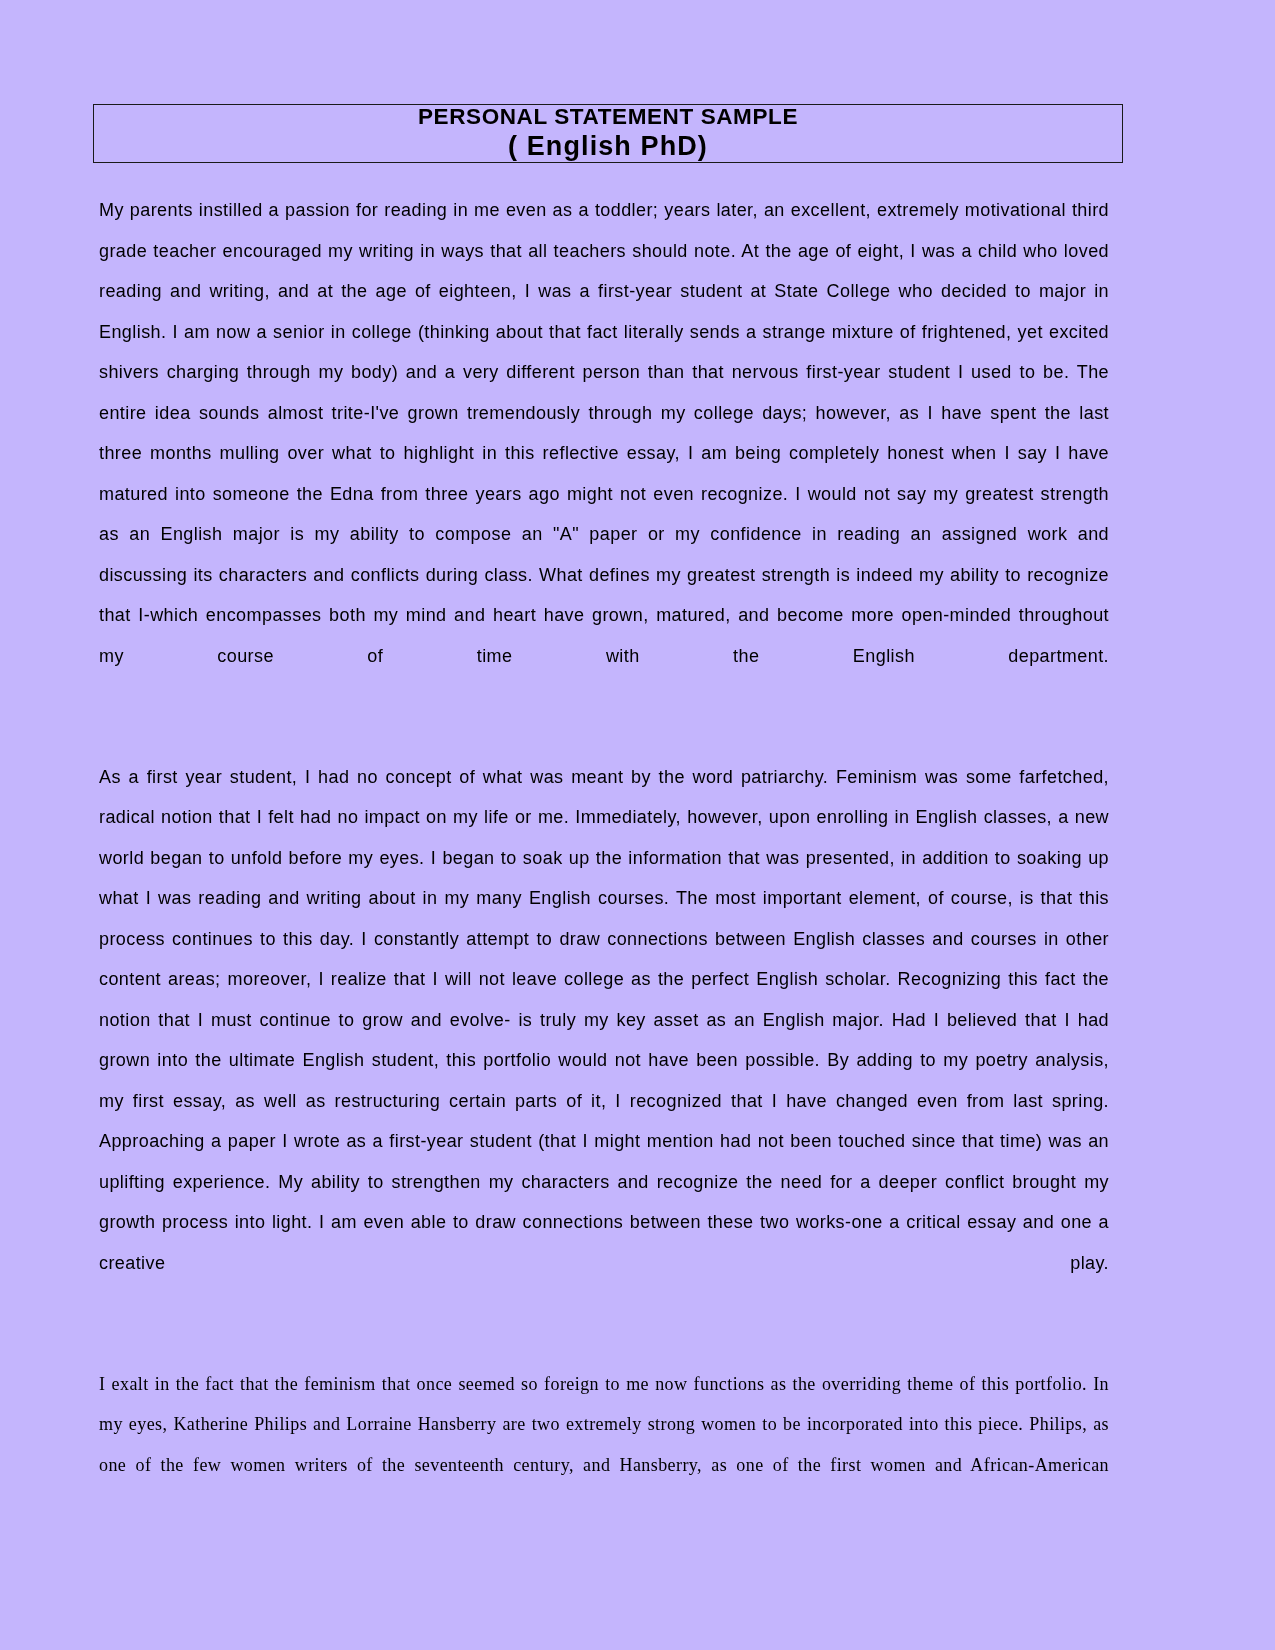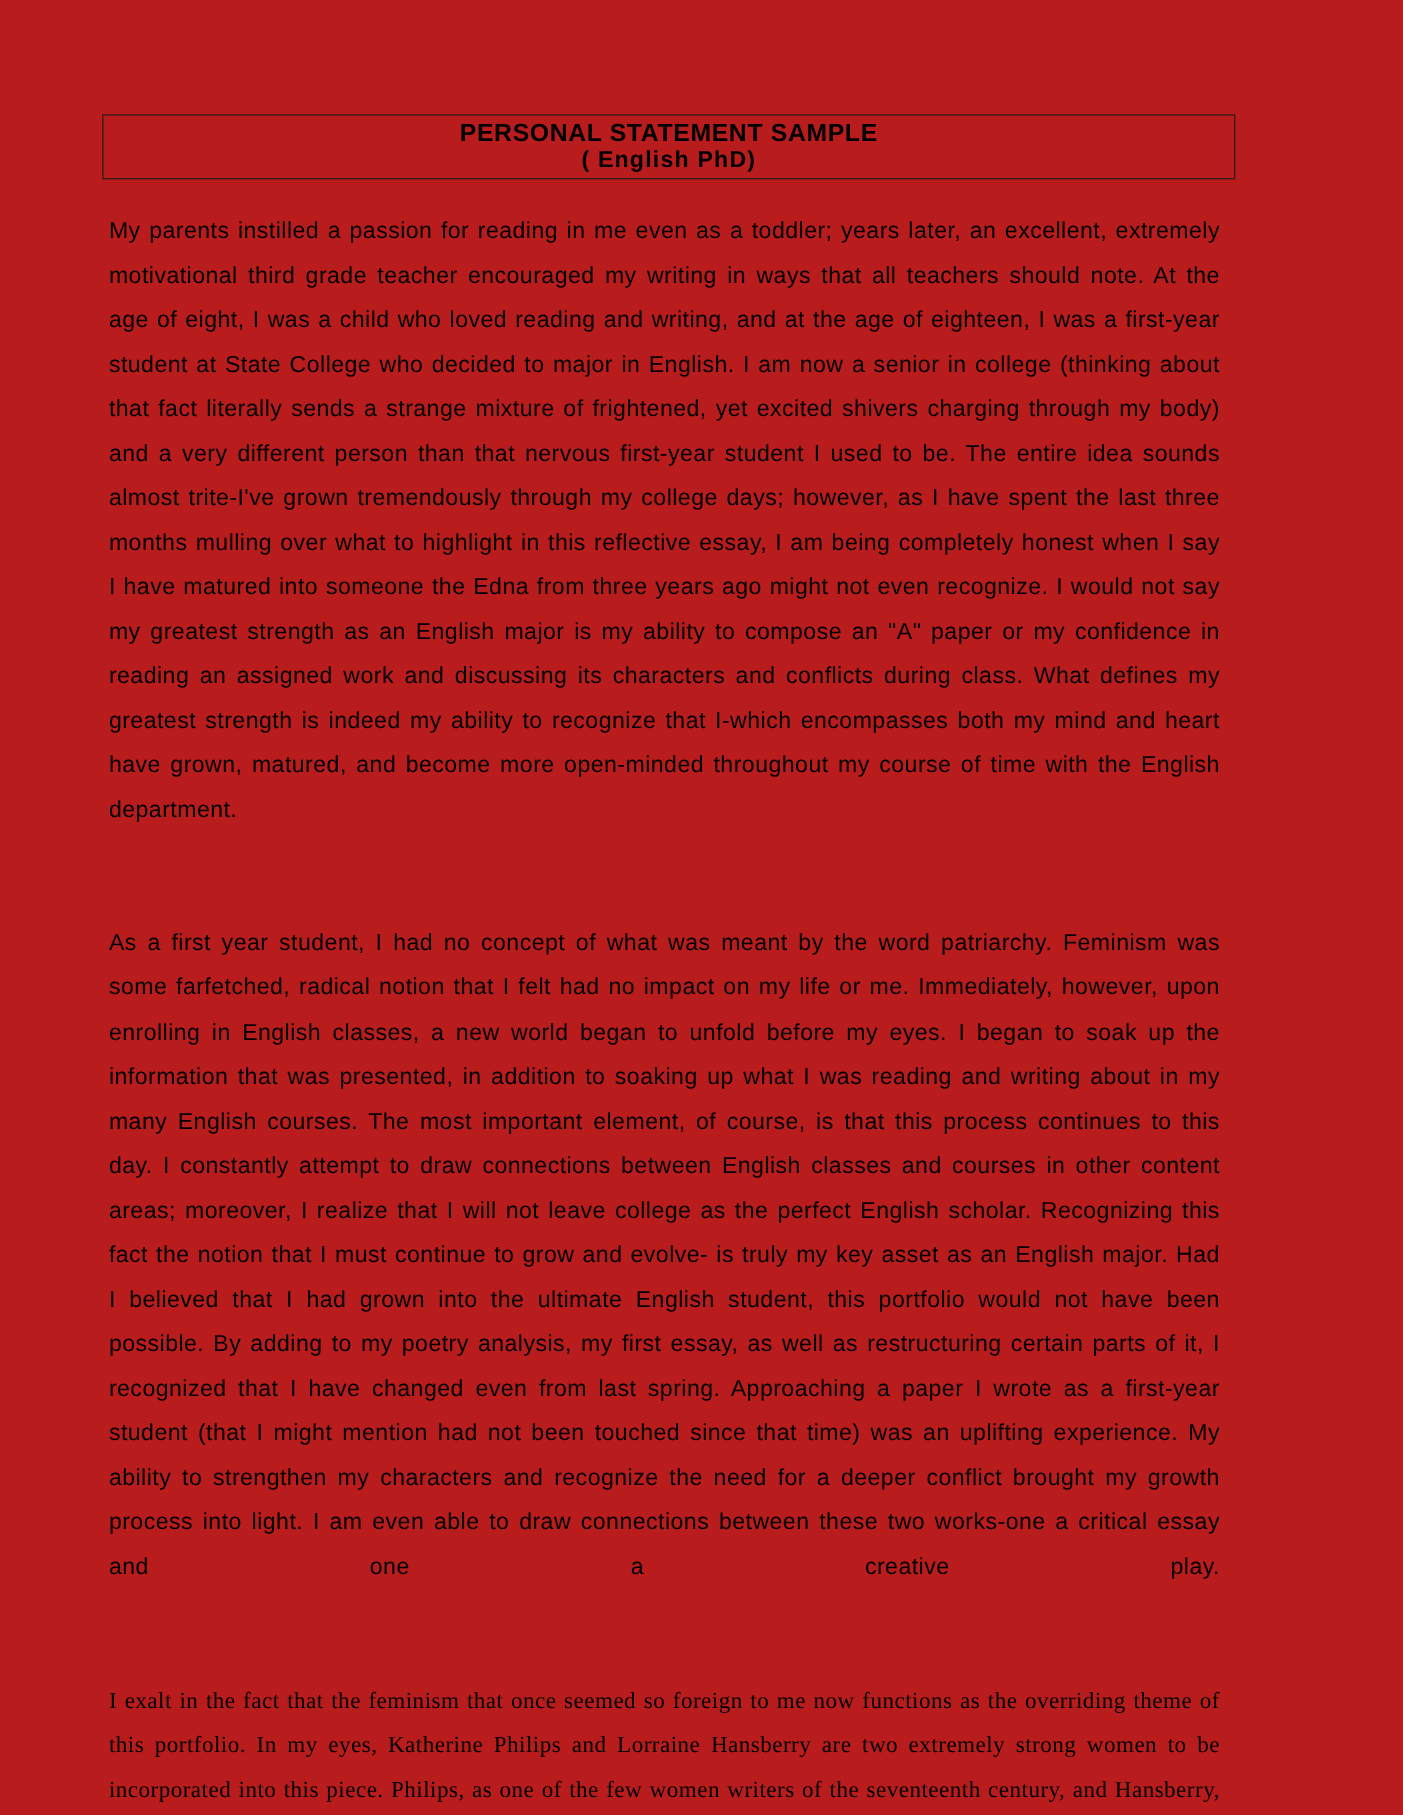--- a/index.html
+++ b/index.html
@@ -4,21 +4,21 @@
 <style>
   html, body {
     margin: 0;
     padding: 0;
     background: #ffffff;
   }
   .page {
     position: relative;
     width: 1275px;
     height: 1650px;
-    background: #b91c1c;
+    background: #c4b5fd;
     overflow: hidden;
     font-family: "Liberation Sans", sans-serif;
     color: #000000;
   }
   .title-box {
     position: absolute;
     left: 93px;
     top: 104px;
     width: 1030px;
     height: 59px;
@@ -30,34 +30,34 @@
     justify-content: center;
   }
   .title-line-1 {
     font-size: 22.5px;
     font-weight: bold;
     letter-spacing: 0.6px;
     line-height: 1.18;
     text-align: center;
   }
   .title-line-2 {
-    font-size: 21px;
+    font-size: 27px;
     font-weight: bold;
     letter-spacing: 1.1px;
     line-height: 1.18;
     text-align: center;
   }
   .body-area {
     position: absolute;
     left: 99px;
     top: 190px;
     width: 1010px;
   }
   .para {
-    font-size: 21px;
+    font-size: 18px;
     line-height: 40.5px;
     text-align: justify;
     text-justify: inter-word;
     letter-spacing: 0.42px;
     margin: 0 0 40px 0;
     word-spacing: 0.5px;
     hyphens: none;
   }
   .para:last-child {
     margin-bottom: 0;

